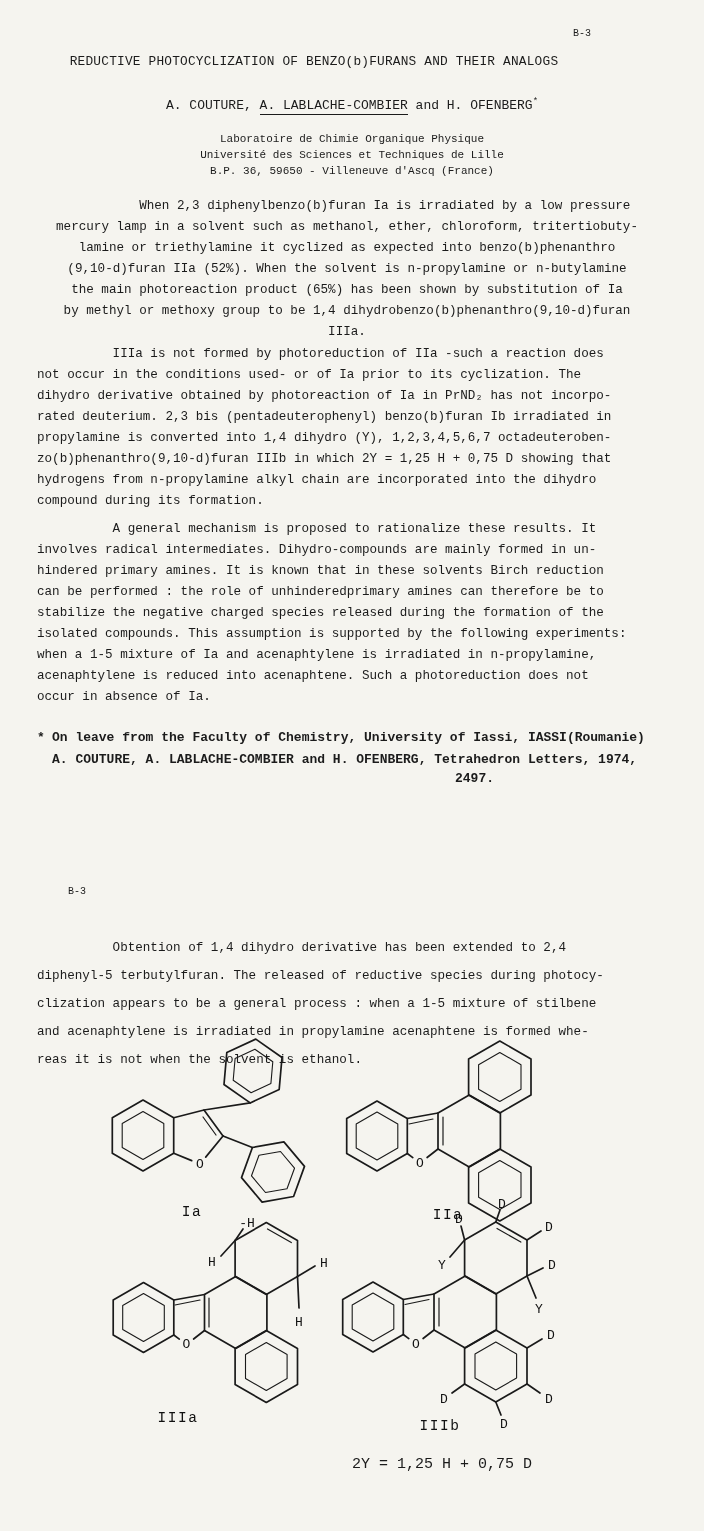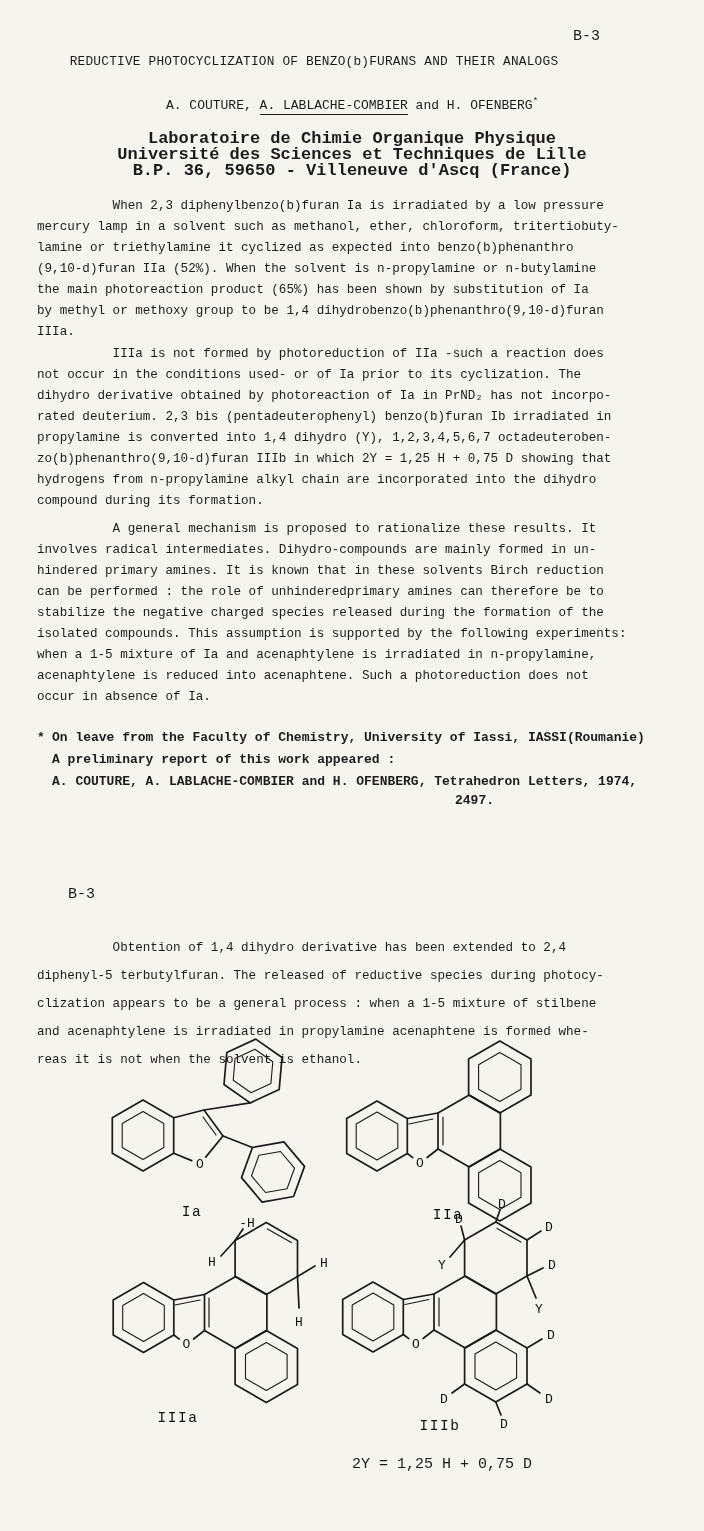--- a/index.html
+++ b/index.html
@@ -1,27 +1,27 @@
 <!DOCTYPE html>
 <html><head>
 <meta charset="utf-8">
 <style>
   html,body{margin:0;padding:0;}
   body{width:704px;height:1531px;background:#e9e8e3;}
   .page{position:relative;width:704px;height:1531px;background:#f5f4ef;overflow:hidden;
         font-family:"Liberation Mono","DejaVu Sans Mono",monospace;color:#1b1b1b;}
   .abs{position:absolute;}
-  .b3{font-size:15px;}
+  .b3{font-size:10px;}
   .title{top:54px;left:0;width:628px;text-align:center;font-size:12.8px;letter-spacing:.2px;}
   .authors{top:97px;left:0;width:704px;text-align:center;font-size:13px;}
   .authors .ul{border-bottom:1.5px solid #1b1b1b;padding-bottom:1px;}
   .authors sup{font-size:9px;}
-  .affil{top:131px;left:0;width:704px;text-align:center;font-size:17px;line-height:16px;white-space:pre-line;font-weight:bold;}
+  .affil{top:131px;left:0;width:704px;text-align:center;font-size:11px;line-height:16px;white-space:pre-line;}
   .para{left:37px;width:620px;font-size:12.6px;line-height:21px;white-space:pre-wrap;}
-  .p1{top:196px;} .p2{top:344px;} .p3{top:519px;}
+  .p1{top:196px;text-align:center;} .p2{top:344px;} .p3{top:519px;}
   .p4{top:934px;line-height:28px;}
   .footnote{top:727px;left:37px;width:630px;font-size:13px;font-weight:bold;line-height:22px;}
   .footnote .fm{display:inline-block;width:15px;}
   .footnote .fi{padding-left:15px;}
   .footnote .f4{padding-left:418px;line-height:15px;}
   .b3-top{left:573px;top:28px;}
   .b3-second{left:68px;top:886px;}
   .figure-svg{position:absolute;left:0;top:1030px;}
   .caption{left:352px;top:1456px;font-size:15px;}
   .sk polygon,.sk line,.sk polyline{fill:none;stroke:#1a1a1a;stroke-width:1.7px;stroke-linejoin:round;stroke-linecap:round;}
@@ -67,21 +67,20 @@
 hindered primary amines. It is known that in these solvents Birch reduction
 can be performed : the role of unhinderedprimary amines can therefore be to
 stabilize the negative charged species released during the formation of the
 isolated compounds. This assumption is supported by the following experiments:
 when a 1-5 mixture of Ia and acenaphtylene is irradiated in n-propylamine,
 acenaphtylene is reduced into acenaphtene. Such a photoreduction does not
 occur in absence of Ia.</div>
 
   <div class="abs footnote">
     <div><span class="fm">*</span><span>On leave from the Faculty of Chemistry, University of Iassi, IASSI(Roumanie)</span></div>
-    <div class="fi">A preliminary report of this work appeared :</div>
     <div class="fi">A. COUTURE, A. LABLACHE-COMBIER and H. OFENBERG, Tetrahedron Letters, 1974,</div>
     <div class="f4">2497.</div>
   </div>
 
   <div class="abs b3 b3-second">B-3</div>
 
   <div class="abs para p4">          Obtention of 1,4 dihydro derivative has been extended to 2,4
 diphenyl-5 terbutylfuran. The released of reductive species during photocy-
 clization appears to be a general process : when a 1-5 mixture of stilbene
 and acenaphtylene is irradiated in propylamine acenaphtene is formed whe-

